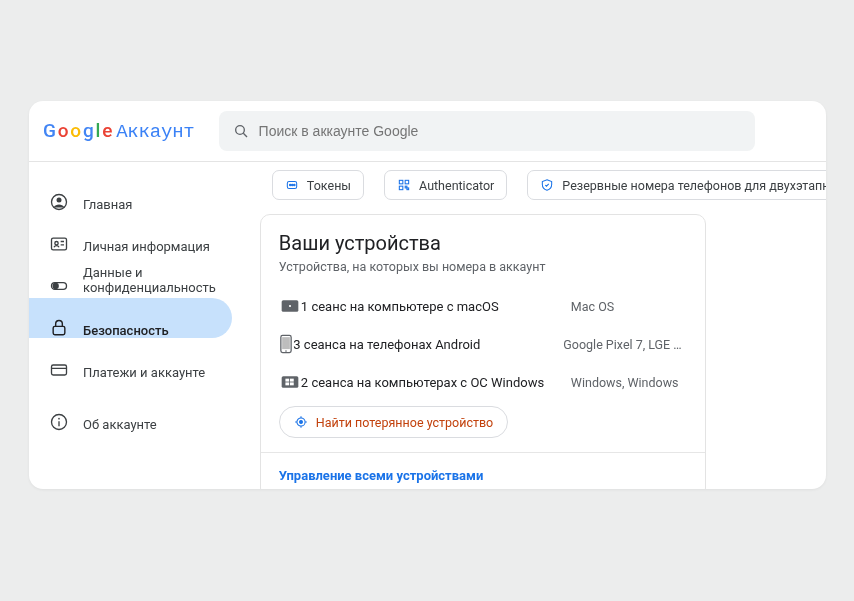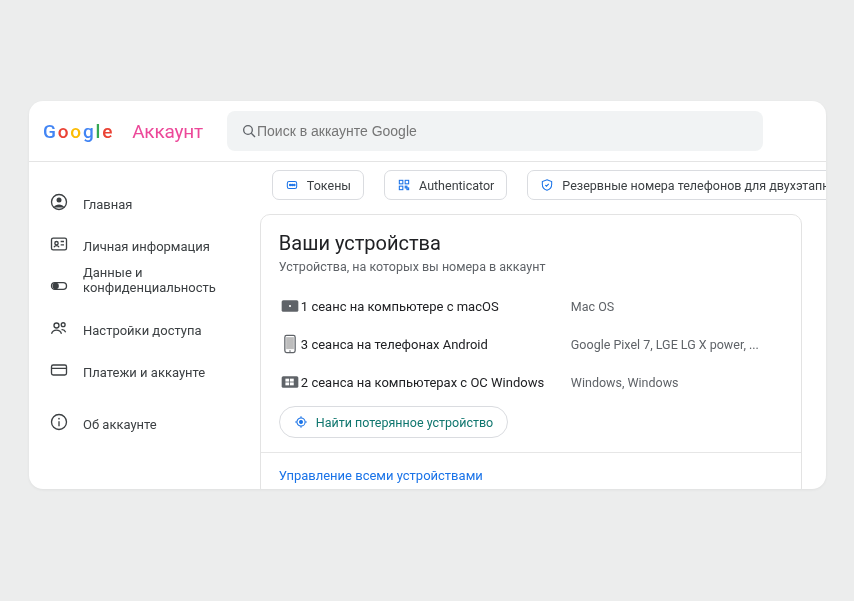--- a/index.html
+++ b/index.html
@@ -35,29 +35,30 @@
     display: flex;
     align-items: baseline;
     gap: 2px;
     font-size: 19px;
     letter-spacing: -.2px;
   }
   .g-b { color:#4285F4; font-weight:500;}
   .g-r { color:#EA4335; font-weight:500;}
   .g-y { color:#FBBC05; font-weight:500;}
   .g-g { color:#34A853; font-weight:500;}
-  .logo-suffix { color:#ec4899; font-size:19px; margin-left:18px;}
+  .logo-suffix { color:#3b82f6; font-size:19px; margin-left:2px;font-family:Liberation Mono, monospace;}
   .search {
     flex: 1;
     display: flex;
     align-items: center;
     background: #f1f3f4;
     border-radius: 8px;
     height: 40px;
     padding: 0 14px;
+    gap: 10px;
     max-width: 536px;
   }
   .search svg { flex: 0 0 auto; }
   .search input {
     border: none; background: transparent; outline: none;
     font-size: 14px; color:#5f6368; width:100%;
   }
   .body {
     flex: 1;
     display: flex;
@@ -100,46 +101,46 @@
     white-space: nowrap;
     cursor:pointer;
     margin-left:12px;
   }
   .chip.wide { flex:1; overflow:hidden;}
   .chip svg { flex:0 0 auto;}
   .card {
     border:1px solid #e3e3e3;
     border-radius: 10px;
     padding: 16px 18px 0 18px;
-    width: 542px;
+    width: 446px;
   }
   .card h2 { font-size: 20px; font-weight:400; color:#202124; margin-bottom:4px;}
   .card .subtitle { font-size:12.5px; color:#5f6368; margin-bottom:14px;}
   .dev-row {
     display:flex; align-items:center; 
     padding: 10px 0;
     font-size: 13px;
   }
   .dev-icon {
     width:22px; display:flex; justify-content:center;
   }
   .dev-title { flex:0 0 270px; color:#202124;}
   .dev-detail { color:#5f6368; font-size:12.5px; overflow:hidden; text-overflow:ellipsis; white-space:nowrap;}
   .find-btn {
     display:inline-flex; align-items:center; gap:8px;
     border:1px solid #dadce0; border-radius:18px;
     height:32px; padding:0 14px;
-    font-size:12.5px; color:#0f766e; cursor:pointer;
+    font-size:12.5px; color:#c2410c; cursor:pointer;
     margin: 6px 0 14px 0;
   }
   .card-divider { border-top:1px solid #e6e6e6; margin: 0 -18px;}
   .card-footer {
     display:flex; align-items:center;
     height: 44px;
-    font-size:13px; color:#1a73e8; font-weight:400;
+    font-size:13px; color:#1a73e8; font-weight:700;
     cursor:pointer;
   }
 </style>
 </head>
 <body>
 
 <div class="window">
 
   <div class="header">
     <div class="logo-block">
@@ -182,28 +183,26 @@
         <span>Личная информация</span>
       </div>
       <div class="nav-item two-line">
         <svg width="20" height="20" viewBox="0 0 24 24" fill="none" stroke="#3c4043" stroke-width="1.6">
             <rect x="3" y="8" width="18" height="8" rx="4"></rect>
             <circle cx="8" cy="12" r="3" fill="#3c4043"></circle>
           </svg>
         <span style="white-space:pre-line">Данные и
 конфиденциальность</span>
       </div>
-      <div class="nav-item">
-        <svg width="20" height="20" viewBox="0 0 24 24" fill="none" stroke="#3c4043" stroke-width="1.6">
-            <circle cx="9" cy="9" r="3"></circle>
-            <path d="M3 19c1-3 3.5-4.5 6-4.5s5 1.5 6 4.5"></path>
-            <circle cx="17" cy="8" r="2.3"></circle>
-            <path d="M15 14c2-.3 4 .8 5 3"></path>
-          </svg>
-        <span>Настройки доступа</span>
+      <div class="nav-item active">
+        <svg width="20" height="20" viewBox="0 0 24 24" fill="none" stroke="#202124" stroke-width="1.7">
+            <rect x="5" y="10" width="14" height="10" rx="2"></rect>
+            <path d="M8 10V7a4 4 0 0 1 8 0v3"></path>
+          </svg>
+        <span>Безопасность</span>
       </div>
       <div class="nav-item">
         <svg width="20" height="20" viewBox="0 0 24 24" fill="none" stroke="#3c4043" stroke-width="1.6">
             <rect x="3" y="6" width="18" height="12" rx="2"></rect>
             <line x1="3" y1="10" x2="21" y2="10"></line>
           </svg>
         <span>Платежи и аккаунте</span>
       </div>
       <div class="nav-sep"></div>
       <div class="nav-item">

